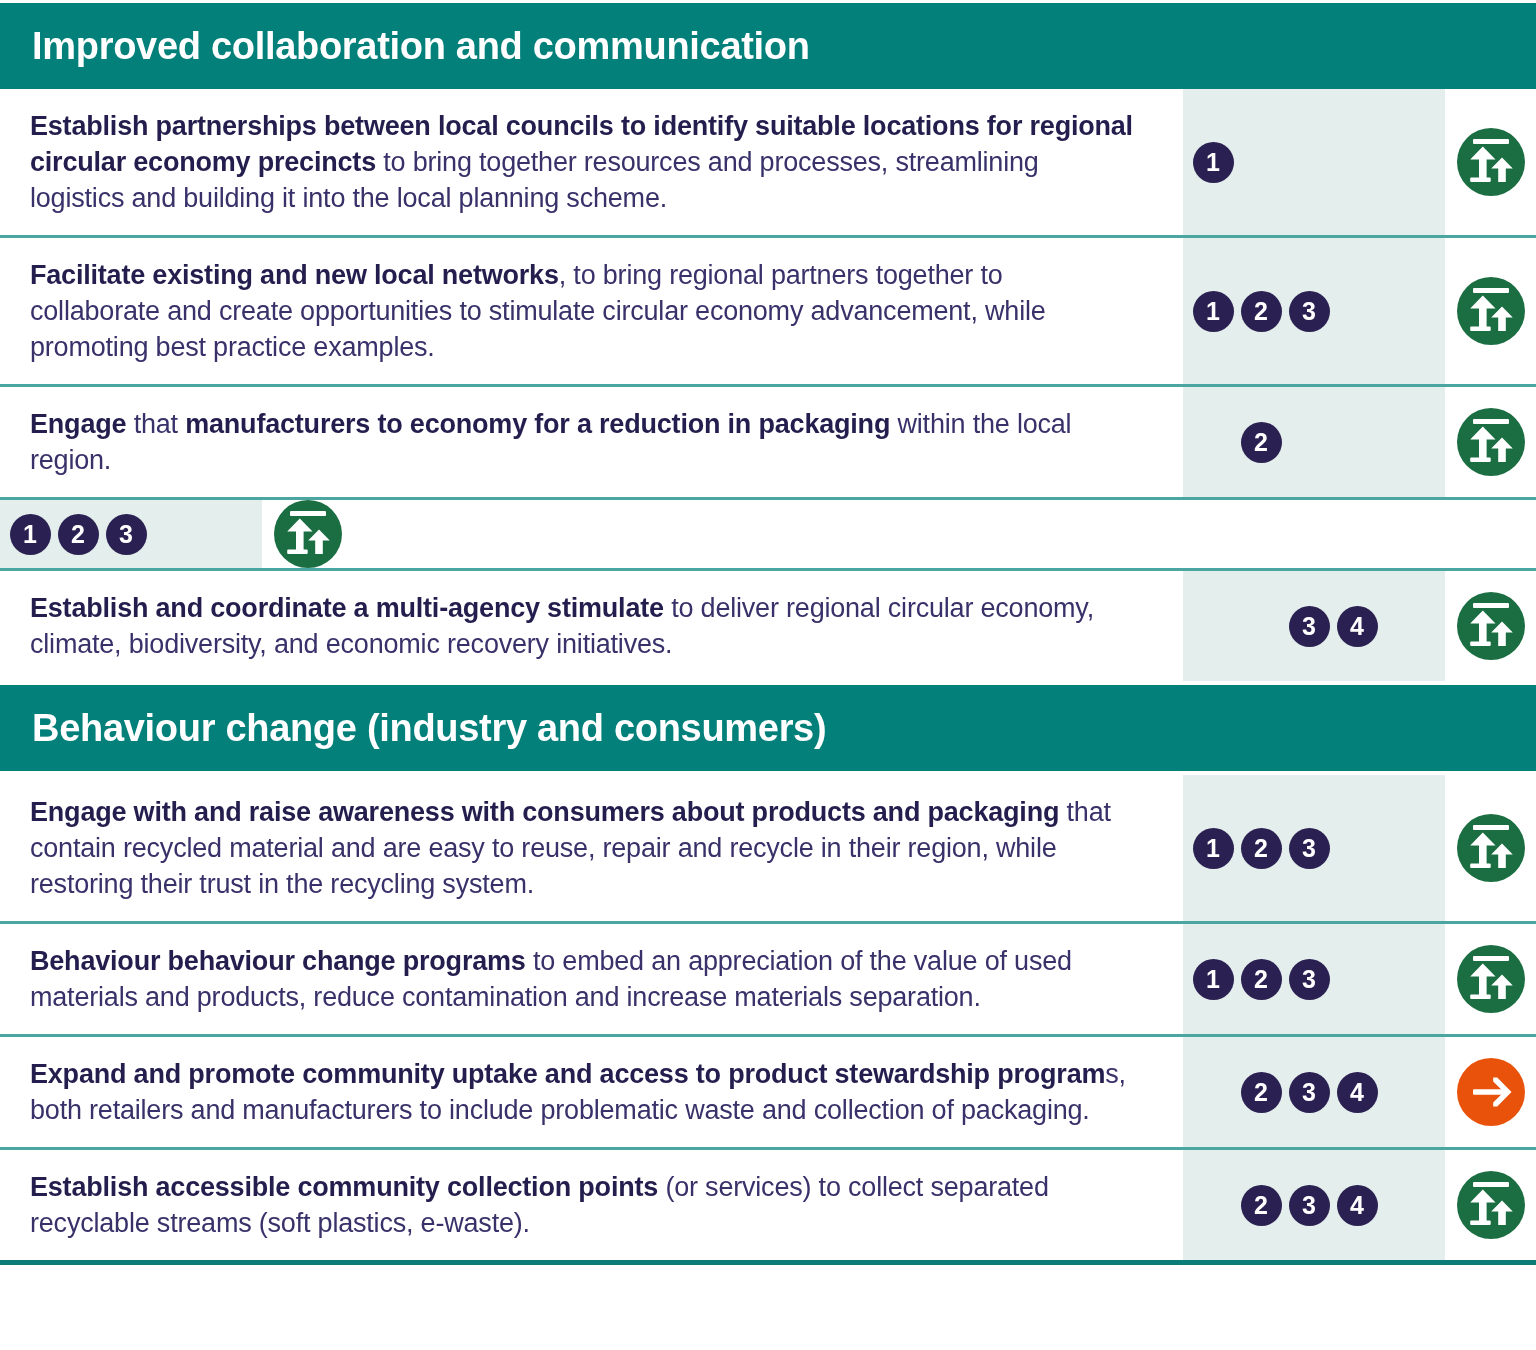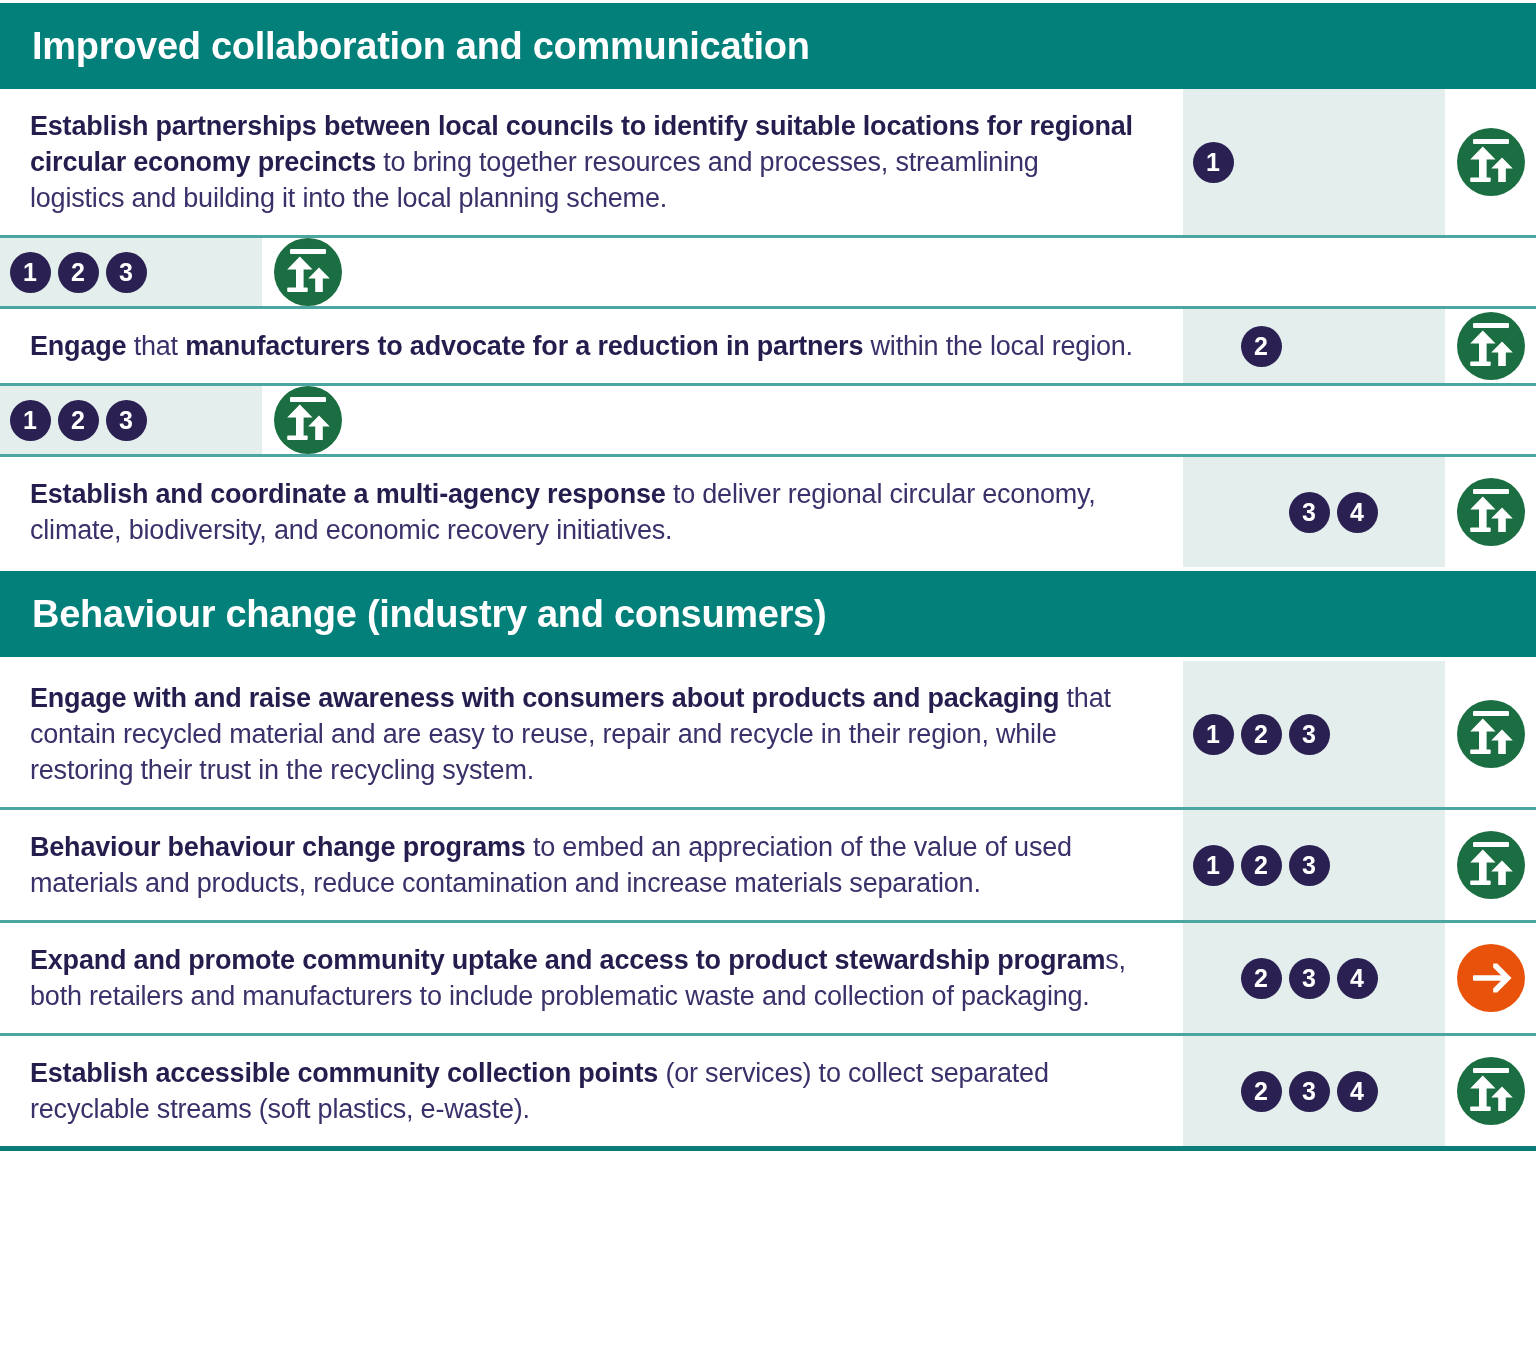--- a/index.html
+++ b/index.html
@@ -72,93 +72,96 @@
     <circle cx="34" cy="34" r="34" fill="#1b6e42"></circle>
     <rect x="16" y="11" width="36" height="5" rx="1" fill="#ffffff"></rect>
     <path d="M25.8 18.5 L38.5 31.5 L29.6 31.5 L29.6 54 L22 54 L22 31.5 L13.2 31.5 Z" fill="#ffffff"></path>
     <rect x="13.2" y="49.5" width="20.5" height="4.5" rx="1" fill="#ffffff"></rect>
     <path d="M45 29.5 L55.8 40.5 L48.8 40.5 L48.8 54 L41.2 54 L41.2 40.5 L34.2 40.5 Z" fill="#ffffff"></path>
   </svg>
         </div>
   </div>
 <div class="divider"></div>
   <div class="row">
-    <div class="cell-nums">
-      <span class="slot">
-            <span class="badge">1</span>
-          </span>
-      <span class="slot">
-            <span class="badge">2</span>
-          </span>
-      <span class="slot">
-            <span class="badge">3</span>
-          </span>
-      <span class="slot"></span>
-    </div>
-    <div class="cell-icon">
-          <svg class="icon-svg" viewBox="0 0 68 68" xmlns="http://www.w3.org/2000/svg">
-    <circle cx="34" cy="34" r="34" fill="#1b6e42"></circle>
-    <rect x="16" y="11" width="36" height="5" rx="1" fill="#ffffff"></rect>
-    <path d="M25.8 18.5 L38.5 31.5 L29.6 31.5 L29.6 54 L22 54 L22 31.5 L13.2 31.5 Z" fill="#ffffff"></path>
-    <rect x="13.2" y="49.5" width="20.5" height="4.5" rx="1" fill="#ffffff"></rect>
-    <path d="M45 29.5 L55.8 40.5 L48.8 40.5 L48.8 54 L41.2 54 L41.2 40.5 L34.2 40.5 Z" fill="#ffffff"></path>
-  </svg>
-        </div>
-  </div>
-<div class="divider"></div>
-  <div class="row">
-    <div class="cell-text">
-          <span class="txt"><span class="b">Engage</span><span> that </span><span class="b">manufacturers to advocate for a reduction in partners</span><span> within the local region.</span></span>
-        </div>
-    <div class="cell-nums">
-      <span class="slot"></span>
-      <span class="slot">
-            <span class="badge">2</span>
-          </span>
-      <span class="slot"></span>
-      <span class="slot"></span>
-    </div>
-    <div class="cell-icon">
-          <svg class="icon-svg" viewBox="0 0 68 68" xmlns="http://www.w3.org/2000/svg">
-    <circle cx="34" cy="34" r="34" fill="#1b6e42"></circle>
-    <rect x="16" y="11" width="36" height="5" rx="1" fill="#ffffff"></rect>
-    <path d="M25.8 18.5 L38.5 31.5 L29.6 31.5 L29.6 54 L22 54 L22 31.5 L13.2 31.5 Z" fill="#ffffff"></path>
-    <rect x="13.2" y="49.5" width="20.5" height="4.5" rx="1" fill="#ffffff"></rect>
-    <path d="M45 29.5 L55.8 40.5 L48.8 40.5 L48.8 54 L41.2 54 L41.2 40.5 L34.2 40.5 Z" fill="#ffffff"></path>
-  </svg>
-        </div>
-  </div>
-<div class="divider"></div>
-  <div class="row">
-    <div class="cell-nums">
-      <span class="slot">
-            <span class="badge">1</span>
-          </span>
-      <span class="slot">
-            <span class="badge">2</span>
-          </span>
-      <span class="slot">
-            <span class="badge">3</span>
-          </span>
-      <span class="slot"></span>
-    </div>
-    <div class="cell-icon">
-          <svg class="icon-svg" viewBox="0 0 68 68" xmlns="http://www.w3.org/2000/svg">
-    <circle cx="34" cy="34" r="34" fill="#1b6e42"></circle>
-    <rect x="16" y="11" width="36" height="5" rx="1" fill="#ffffff"></rect>
-    <path d="M25.8 18.5 L38.5 31.5 L29.6 31.5 L29.6 54 L22 54 L22 31.5 L13.2 31.5 Z" fill="#ffffff"></path>
-    <rect x="13.2" y="49.5" width="20.5" height="4.5" rx="1" fill="#ffffff"></rect>
-    <path d="M45 29.5 L55.8 40.5 L48.8 40.5 L48.8 54 L41.2 54 L41.2 40.5 L34.2 40.5 Z" fill="#ffffff"></path>
-  </svg>
-        </div>
-  </div>
-<div class="divider"></div>
-  <div class="row">
-    <div class="cell-text">
-          <span class="txt"><span class="b">Establish and coordinate a multi-agency response</span><span> to deliver regional circular economy, climate, biodiversity, and economic recovery initiatives.</span></span>
+    <div class="cell-text">
+          <span class="txt"><span class="b">Facilitate existing and new local networks</span><span>, to bring regional partners together to collaborate and create opportunities to stimulate circular economy advancement, while promoting best practice examples.</span></span>
+        </div>
+    <div class="cell-nums">
+      <span class="slot">
+            <span class="badge">1</span>
+          </span>
+      <span class="slot">
+            <span class="badge">2</span>
+          </span>
+      <span class="slot">
+            <span class="badge">3</span>
+          </span>
+      <span class="slot"></span>
+    </div>
+    <div class="cell-icon">
+          <svg class="icon-svg" viewBox="0 0 68 68" xmlns="http://www.w3.org/2000/svg">
+    <circle cx="34" cy="34" r="34" fill="#1b6e42"></circle>
+    <rect x="16" y="11" width="36" height="5" rx="1" fill="#ffffff"></rect>
+    <path d="M25.8 18.5 L38.5 31.5 L29.6 31.5 L29.6 54 L22 54 L22 31.5 L13.2 31.5 Z" fill="#ffffff"></path>
+    <rect x="13.2" y="49.5" width="20.5" height="4.5" rx="1" fill="#ffffff"></rect>
+    <path d="M45 29.5 L55.8 40.5 L48.8 40.5 L48.8 54 L41.2 54 L41.2 40.5 L34.2 40.5 Z" fill="#ffffff"></path>
+  </svg>
+        </div>
+  </div>
+<div class="divider"></div>
+  <div class="row">
+    <div class="cell-text">
+          <span class="txt"><span class="b">Engage</span><span> that </span><span class="b">manufacturers to economy for a reduction in packaging</span><span> within the local region.</span></span>
+        </div>
+    <div class="cell-nums">
+      <span class="slot"></span>
+      <span class="slot">
+            <span class="badge">2</span>
+          </span>
+      <span class="slot"></span>
+      <span class="slot"></span>
+    </div>
+    <div class="cell-icon">
+          <svg class="icon-svg" viewBox="0 0 68 68" xmlns="http://www.w3.org/2000/svg">
+    <circle cx="34" cy="34" r="34" fill="#1b6e42"></circle>
+    <rect x="16" y="11" width="36" height="5" rx="1" fill="#ffffff"></rect>
+    <path d="M25.8 18.5 L38.5 31.5 L29.6 31.5 L29.6 54 L22 54 L22 31.5 L13.2 31.5 Z" fill="#ffffff"></path>
+    <rect x="13.2" y="49.5" width="20.5" height="4.5" rx="1" fill="#ffffff"></rect>
+    <path d="M45 29.5 L55.8 40.5 L48.8 40.5 L48.8 54 L41.2 54 L41.2 40.5 L34.2 40.5 Z" fill="#ffffff"></path>
+  </svg>
+        </div>
+  </div>
+<div class="divider"></div>
+  <div class="row">
+    <div class="cell-nums">
+      <span class="slot">
+            <span class="badge">1</span>
+          </span>
+      <span class="slot">
+            <span class="badge">2</span>
+          </span>
+      <span class="slot">
+            <span class="badge">3</span>
+          </span>
+      <span class="slot"></span>
+    </div>
+    <div class="cell-icon">
+          <svg class="icon-svg" viewBox="0 0 68 68" xmlns="http://www.w3.org/2000/svg">
+    <circle cx="34" cy="34" r="34" fill="#1b6e42"></circle>
+    <rect x="16" y="11" width="36" height="5" rx="1" fill="#ffffff"></rect>
+    <path d="M25.8 18.5 L38.5 31.5 L29.6 31.5 L29.6 54 L22 54 L22 31.5 L13.2 31.5 Z" fill="#ffffff"></path>
+    <rect x="13.2" y="49.5" width="20.5" height="4.5" rx="1" fill="#ffffff"></rect>
+    <path d="M45 29.5 L55.8 40.5 L48.8 40.5 L48.8 54 L41.2 54 L41.2 40.5 L34.2 40.5 Z" fill="#ffffff"></path>
+  </svg>
+        </div>
+  </div>
+<div class="divider"></div>
+  <div class="row">
+    <div class="cell-text">
+          <span class="txt"><span class="b">Establish and coordinate a multi-agency stimulate</span><span> to deliver regional circular economy, climate, biodiversity, and economic recovery initiatives.</span></span>
         </div>
     <div class="cell-nums">
       <span class="slot"></span>
       <span class="slot"></span>
       <span class="slot">
             <span class="badge">3</span>
           </span>
       <span class="slot">
             <span class="badge">4</span>
           </span>

